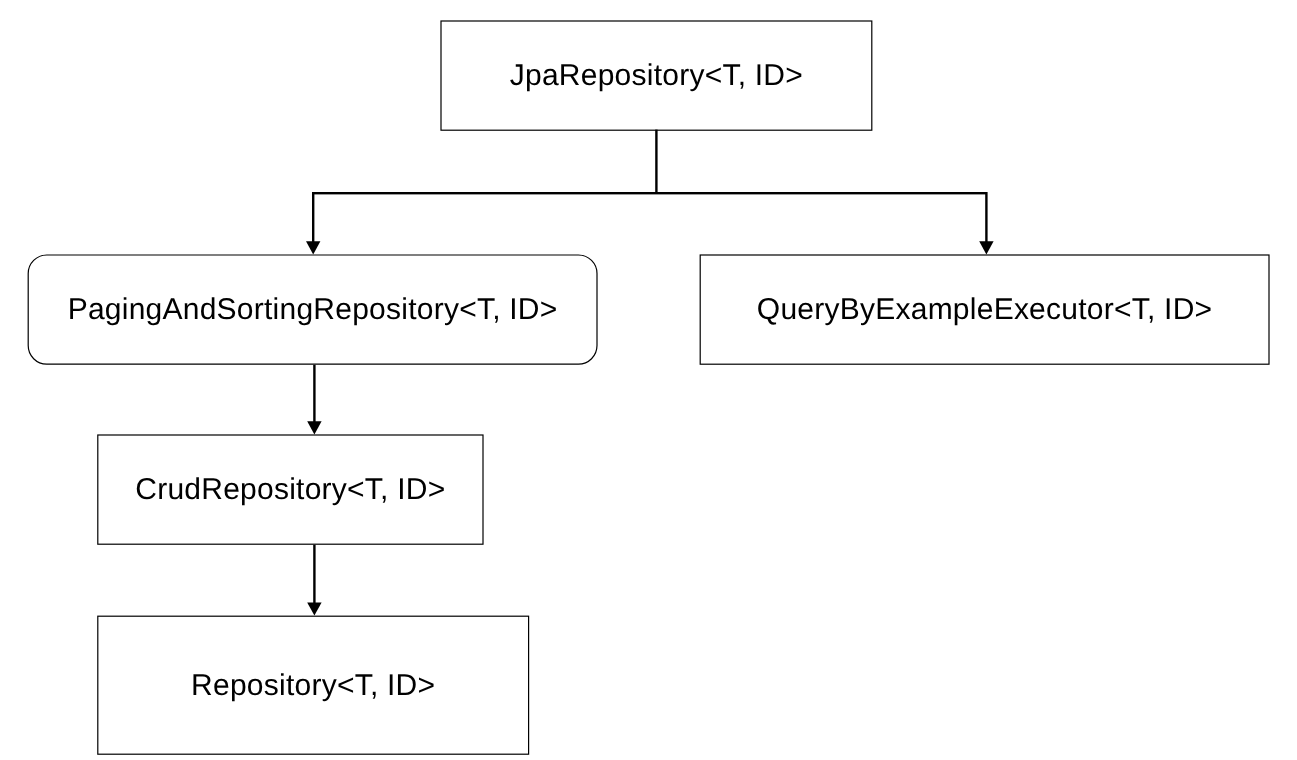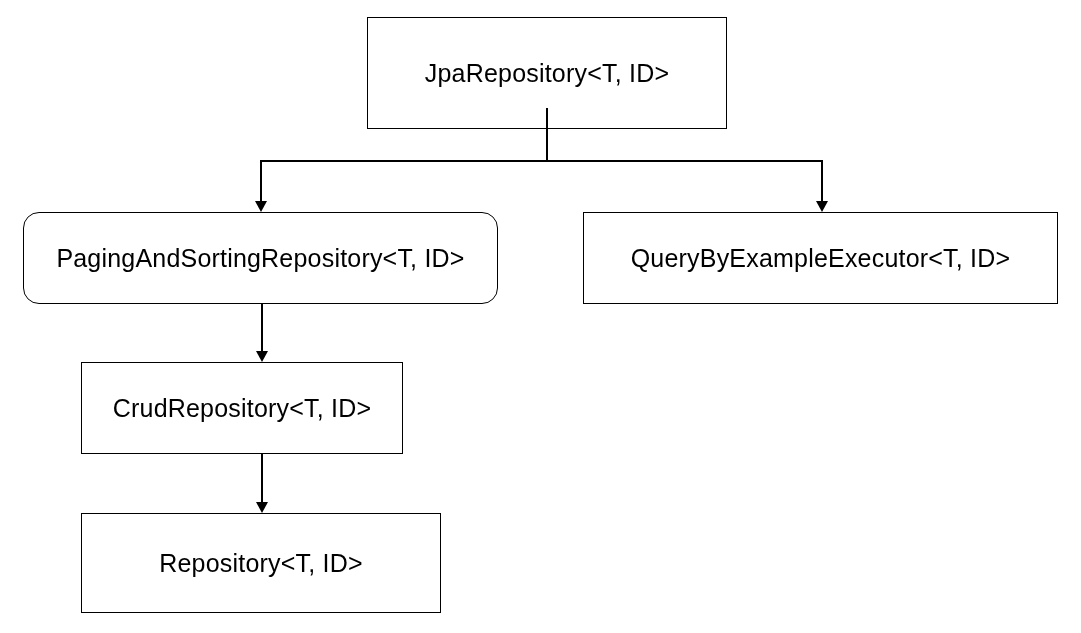--- a/index.html
+++ b/index.html
@@ -21,25 +21,25 @@
     border: 1.5px solid #000000;
     background: #ffffff;
     display: flex;
     align-items: center;
     justify-content: center;
     font-size: 25px;
     color: #000000;
     white-space: nowrap;
     letter-spacing: 0.2px;
   }
-  .node-jpa    { left: 367px; top: 17px;  width: 360px; height: 112px; }
+  .node-jpa    { left: 367px; top: 17px;  width: 360px; height: 92px; }
   .node-paging { left: 23px;  top: 212px; width: 475px; height: 92px; border-radius: 16px; }
   .node-query  { left: 583px; top: 212px; width: 475px; height: 92px; }
   .node-crud   { left: 81px;  top: 362px; width: 322px; height: 92px; }
-  .node-repo   { left: 81px;  top: 513px; width: 360px; height: 100px; }
+  .node-repo   { left: 81px;  top: 513px; width: 360px; height: 116px; }
 
   .line {
     position: absolute;
     background: #000000;
   }
   
   .line-jpa-down   { left: 546px; top: 108px; width: 1.5px; height: 53px; }
   
   .line-trunk      { left: 260px; top: 160px; width: 562px; height: 1.5px; }
   

